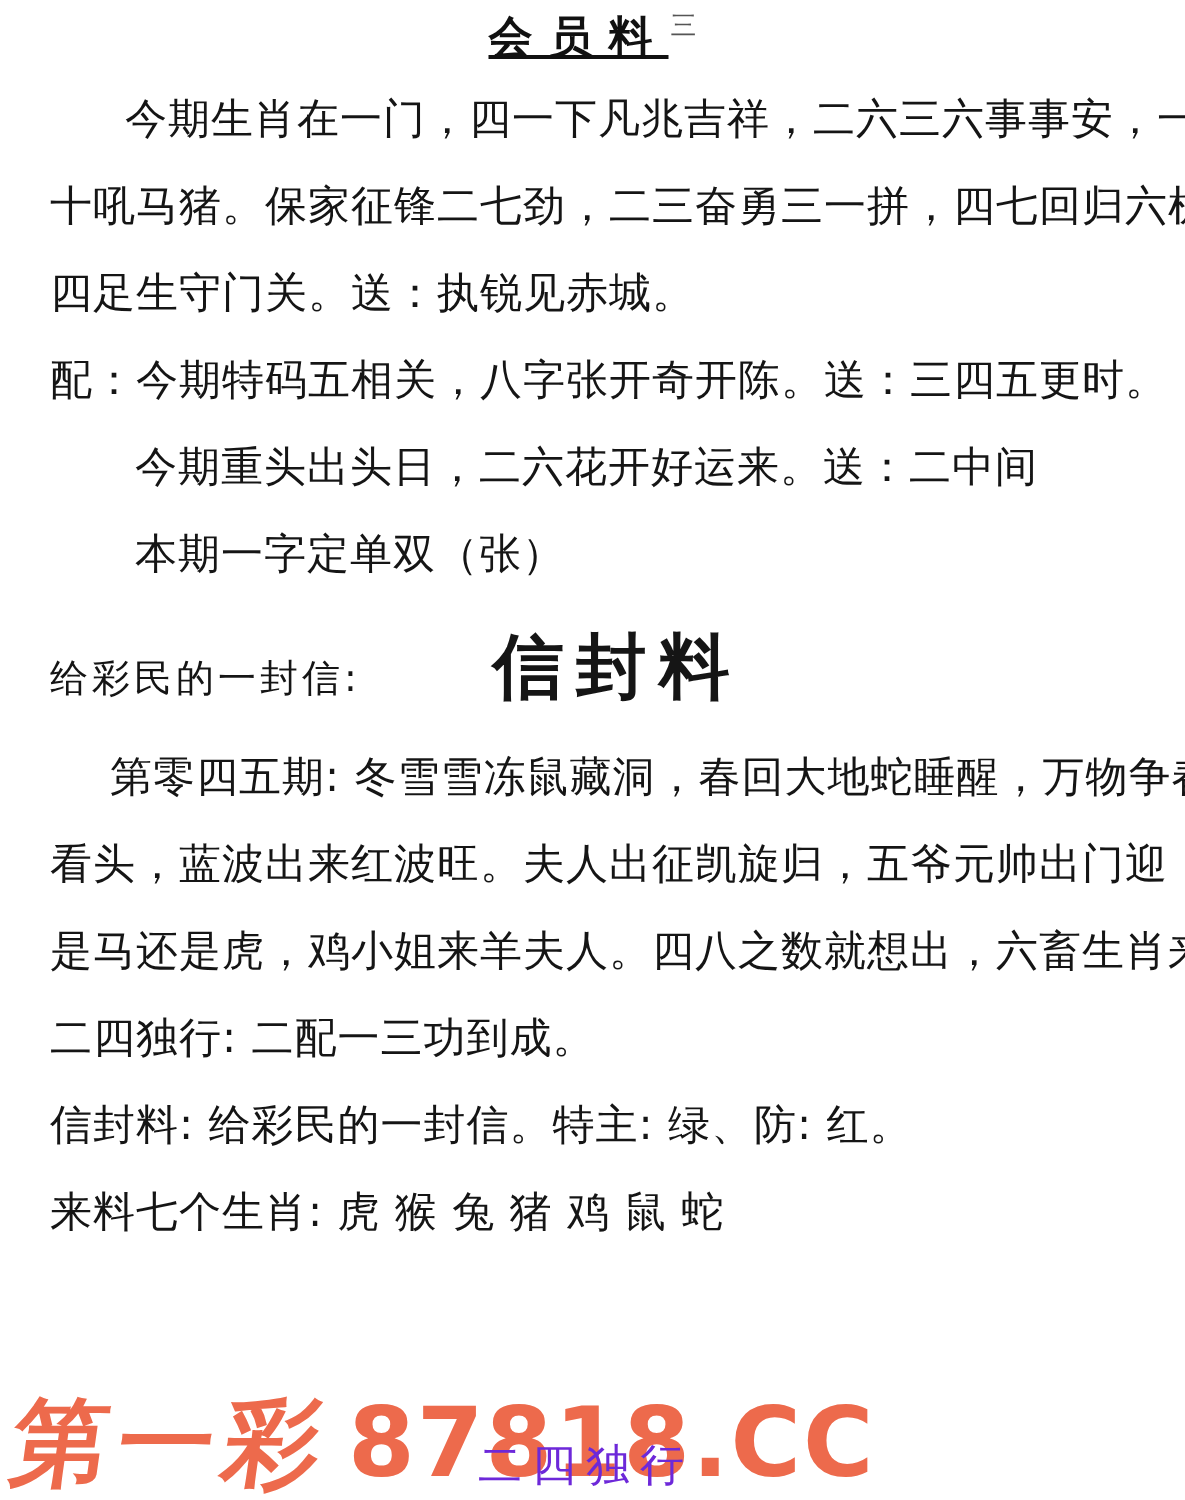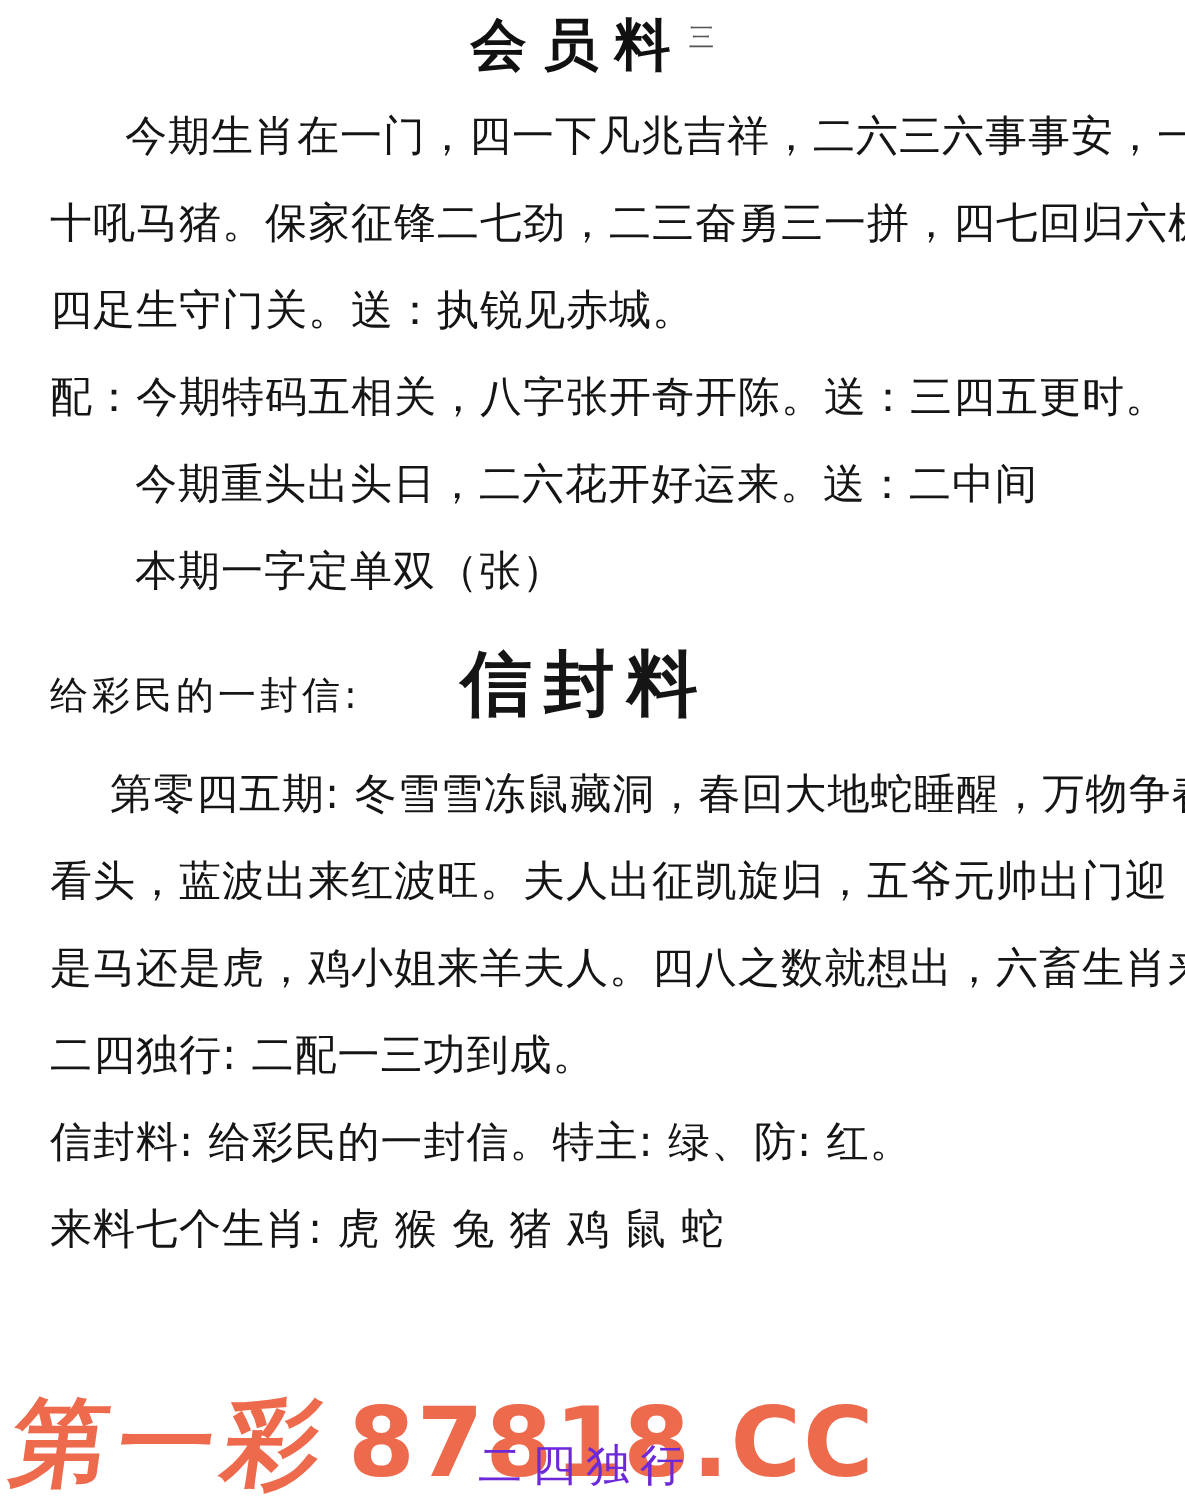--- a/index.html
+++ b/index.html
@@ -12,24 +12,25 @@
     color: #151515;
     font-family: "DejaVu Sans", sans-serif;
   }
   .title-row {
     text-align: center;
     padding-top: 8px;
     white-space: nowrap;
   }
   .doc-title {
     display: inline;
-    font-size: 56px;
+    font-size: 44px;
     font-weight: bold;
     letter-spacing: 16px;
     color: #111;
+    text-decoration: underline;
   }
   .title-mark {
     font-size: 26px;
     color: #555;
     vertical-align: 18px;
     margin-left: 2px;
   }
   .content {
     padding: 30px 6px 0 50px;
   }
@@ -41,20 +42,21 @@
     white-space: nowrap;
   }
   .indent-a { padding-left: 75px; }   
   .indent-b { padding-left: 85px; }   
   .indent-c { padding-left: 60px; }   
   .letter-row {
     display: flex;
     align-items: baseline;
     margin: 0 0 40px 0;
     white-space: nowrap;
+    gap: 32px;
   }
   .letter-label {
     font-size: 38px;
     letter-spacing: 4px;
   }
   .letter-heading {
     font-size: 71px;
     font-weight: bold;
     letter-spacing: 12px;
     margin-left: 100px;

